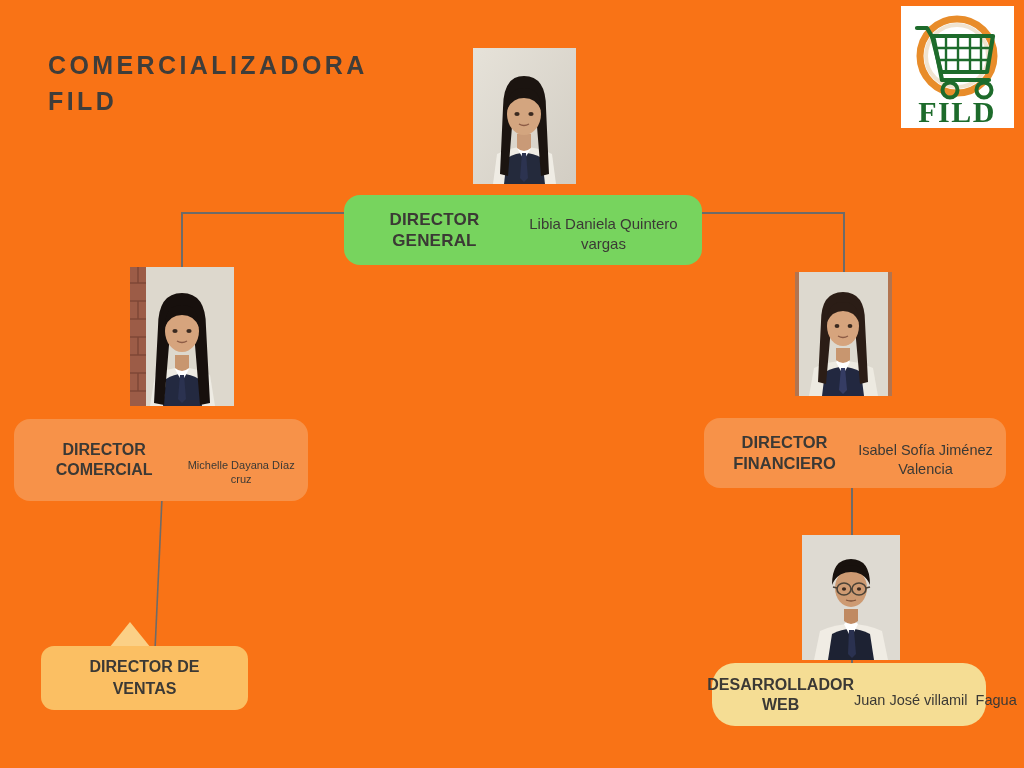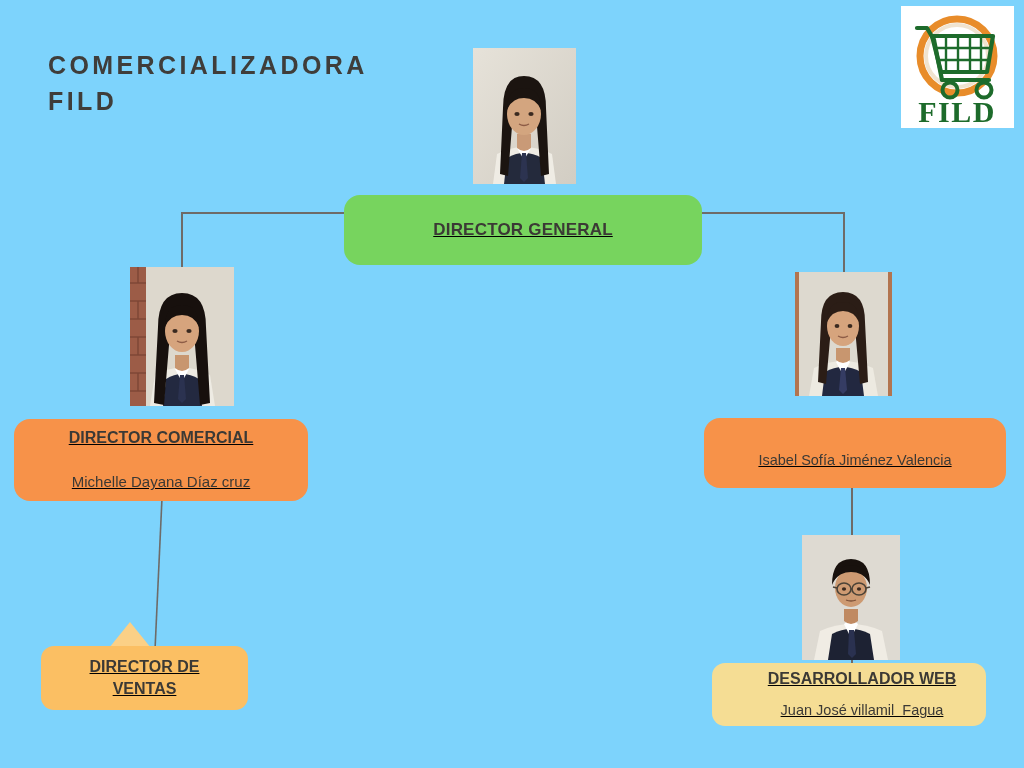--- a/index.html
+++ b/index.html
@@ -10,21 +10,21 @@
     width: 1024px;
     height: 768px;
     background: #faf5f2;
     font-family: "Liberation Sans", sans-serif;
     overflow: hidden;
   }
   #canvas {
     position: relative;
     width: 1024px;
     height: 768px;
-    background: #7dd3fc;
+    background: #f97316;
   }
 
   
   #title {
     position: absolute;
     left: 48px;
     top: 48px;
     width: 420px;
     font-size: 25px;
     font-weight: bold;
@@ -62,26 +62,24 @@
     background: #d9d5cd;
   }
   .photo svg { display: block; width: 100%; height: 100%; }
 
   
   .node {
     position: absolute;
     border-radius: 14px;
     box-sizing: border-box;
     display: flex;
-    flex-direction: column;
     align-items: center;
     justify-content: center;
     text-align: center;
     padding: 6px 10px;
-    text-decoration: underline;
   }
   .node .role {
     font-weight: bold;
     color: #3b3935;
     line-height: 1.25;
   }
   .node .person {
     color: #3b3935;
     line-height: 1.3;
     margin-top: 7px;
@@ -92,21 +90,21 @@
     background: #77d45e; border-radius: 16px;
   }
   #node-general .role { font-size: 17px; letter-spacing: 0.2px; }
   #node-general .person { font-size: 15px; }
 
   #node-comercial {
     left: 14px; top: 419px; width: 294px; height: 82px;
     background: #f79249; border-radius: 16px;
   }
   #node-comercial .role { font-size: 16px; }
-  #node-comercial .person { font-size: 15px; margin-top: 24px; }
+  #node-comercial .person { font-size: 11px; margin-top: 24px; }
 
   #node-financiero {
     left: 704px; top: 418px; width: 302px; height: 70px;
     background: #f79249; border-radius: 16px;
   }
   #node-financiero .role { font-size: 16.5px; }
   #node-financiero .person { font-size: 14.5px; margin-top: 14px; }
 
   #node-ventas {
     left: 41px; top: 646px; width: 207px; height: 64px;
@@ -118,21 +116,21 @@
     position: absolute;
     left: 109px; top: 622px;
     width: 0; height: 0;
     border-left: 21px solid transparent;
     border-right: 21px solid transparent;
     border-bottom: 26px solid #fbd086;
   }
 
   #node-web {
     left: 712px; top: 663px; width: 274px; height: 63px;
-    background: #f5dd94; border-radius: 13px; padding-left: 36px;
+    background: #f5dd94; border-radius: 23px; padding-left: 36px;
   }
   #node-web .role { font-size: 16px; }
   #node-web .person { font-size: 14.5px; margin-top: 12px; white-space: pre; }
 </style>
 </head>
 <body>
 
 <div id="canvas">
 
   <div id="title">COMERCIALIZADORA
@@ -295,28 +293,30 @@
       <g fill="#3a2a20">
         <ellipse cx="42" cy="54" rx="2.1" ry="1.8"></ellipse>
         <ellipse cx="57" cy="54" rx="2.1" ry="1.8"></ellipse>
       </g>
       <path d="M44 65 Q49 67 54 65" stroke="#7c5139" stroke-width="1.3" fill="none"></path>
     </svg>
   </div>
 
   <div class="node" id="node-general">
     <div class="role">DIRECTOR GENERAL</div>
+    <div class="person">Libia Daniela Quintero vargas</div>
   </div>
 
   <div class="node" id="node-comercial">
     <div class="role">DIRECTOR COMERCIAL</div>
     <div class="person">Michelle Dayana Díaz cruz</div>
   </div>
 
   <div class="node" id="node-financiero">
+    <div class="role">DIRECTOR FINANCIERO</div>
     <div class="person">Isabel Sofía Jiménez Valencia</div>
   </div>
 
   <div id="pointer-ventas"></div>
   <div class="node" id="node-ventas">
     <div class="role" style="white-space:pre-line;">DIRECTOR DE
 VENTAS</div>
   </div>
 
   <div class="node" id="node-web">

